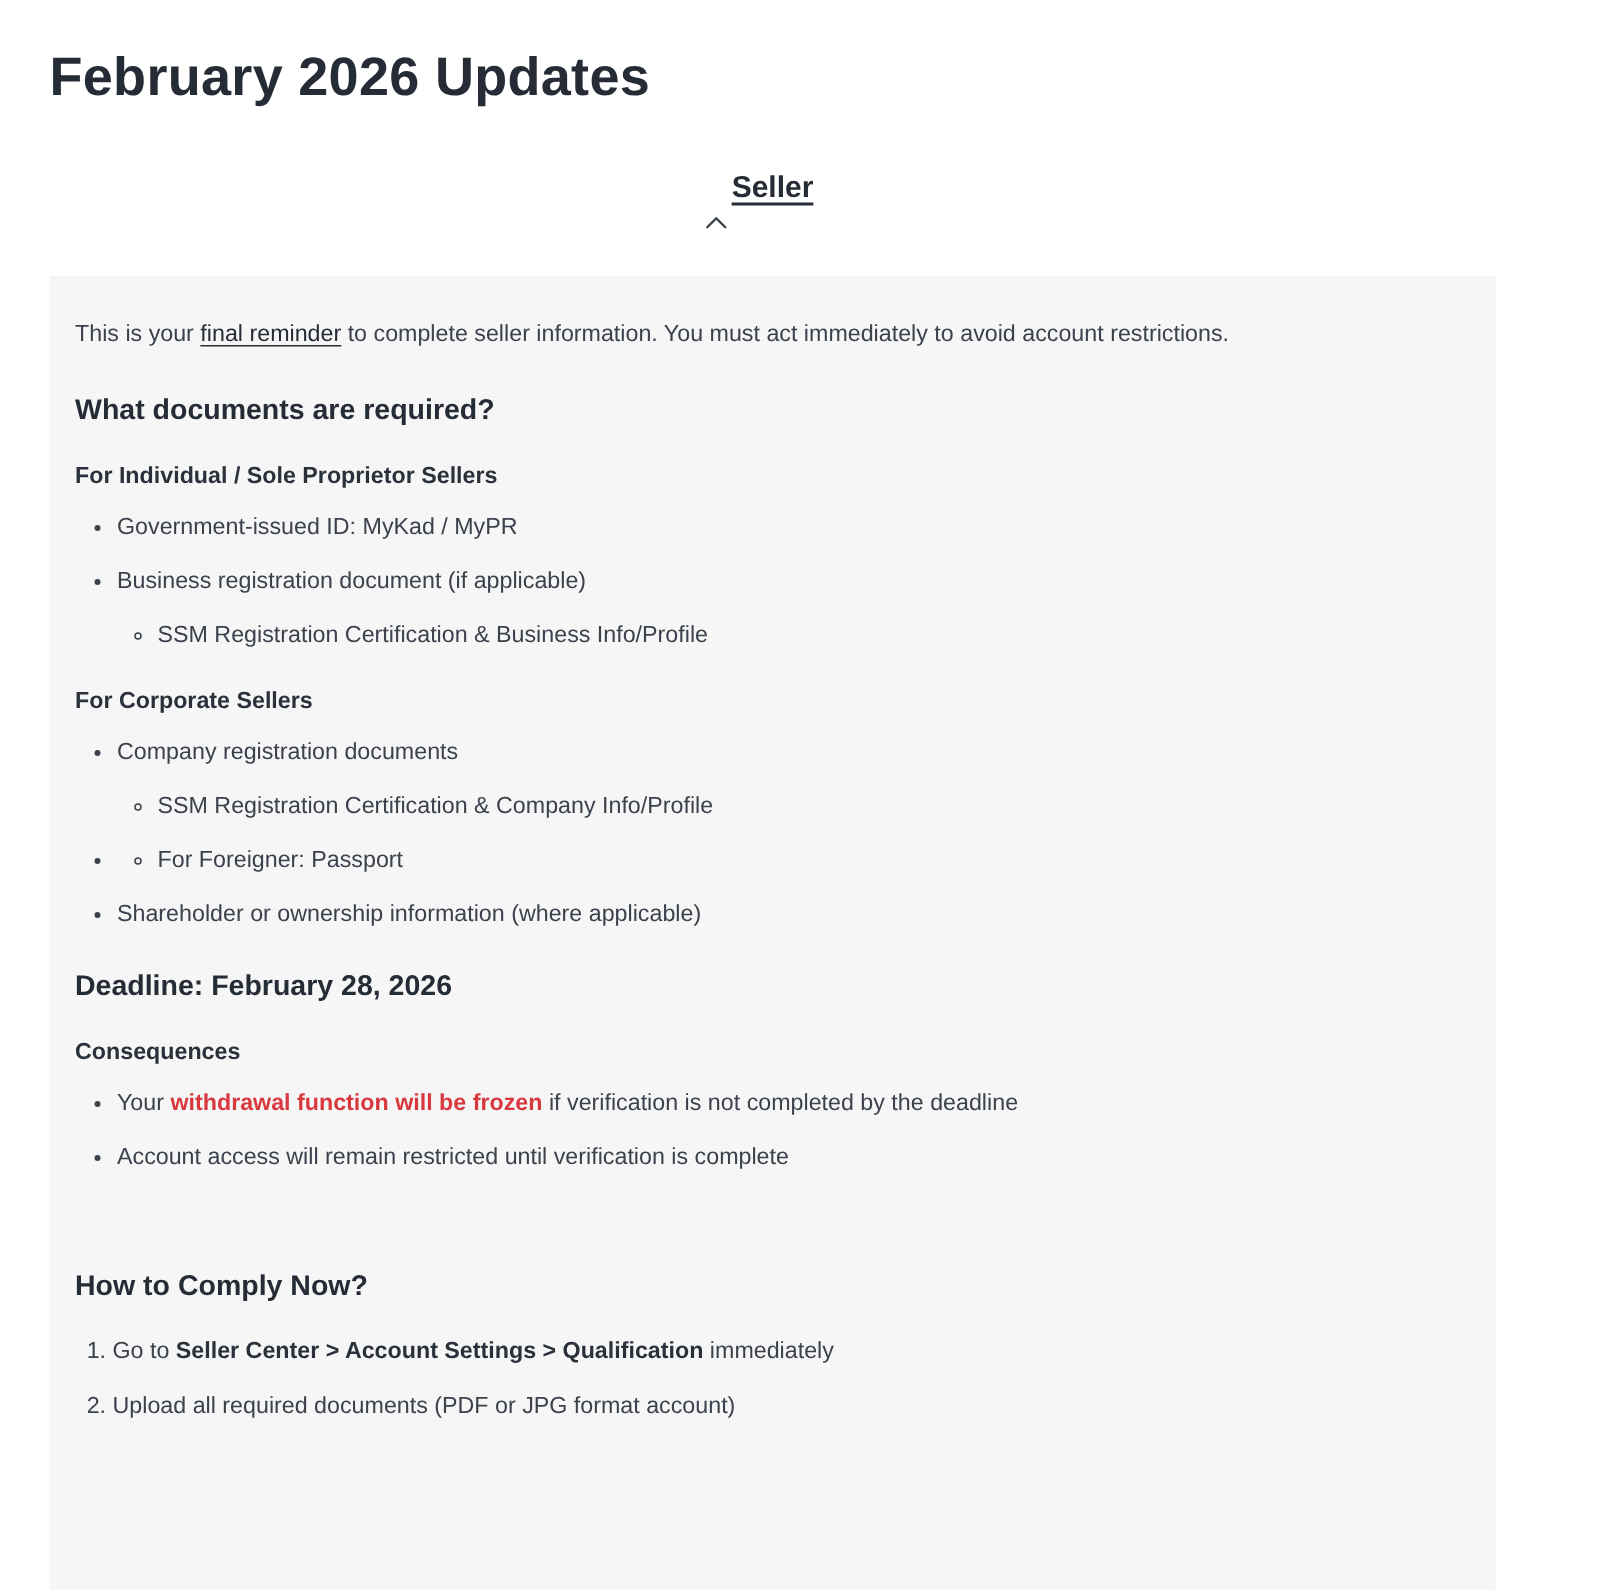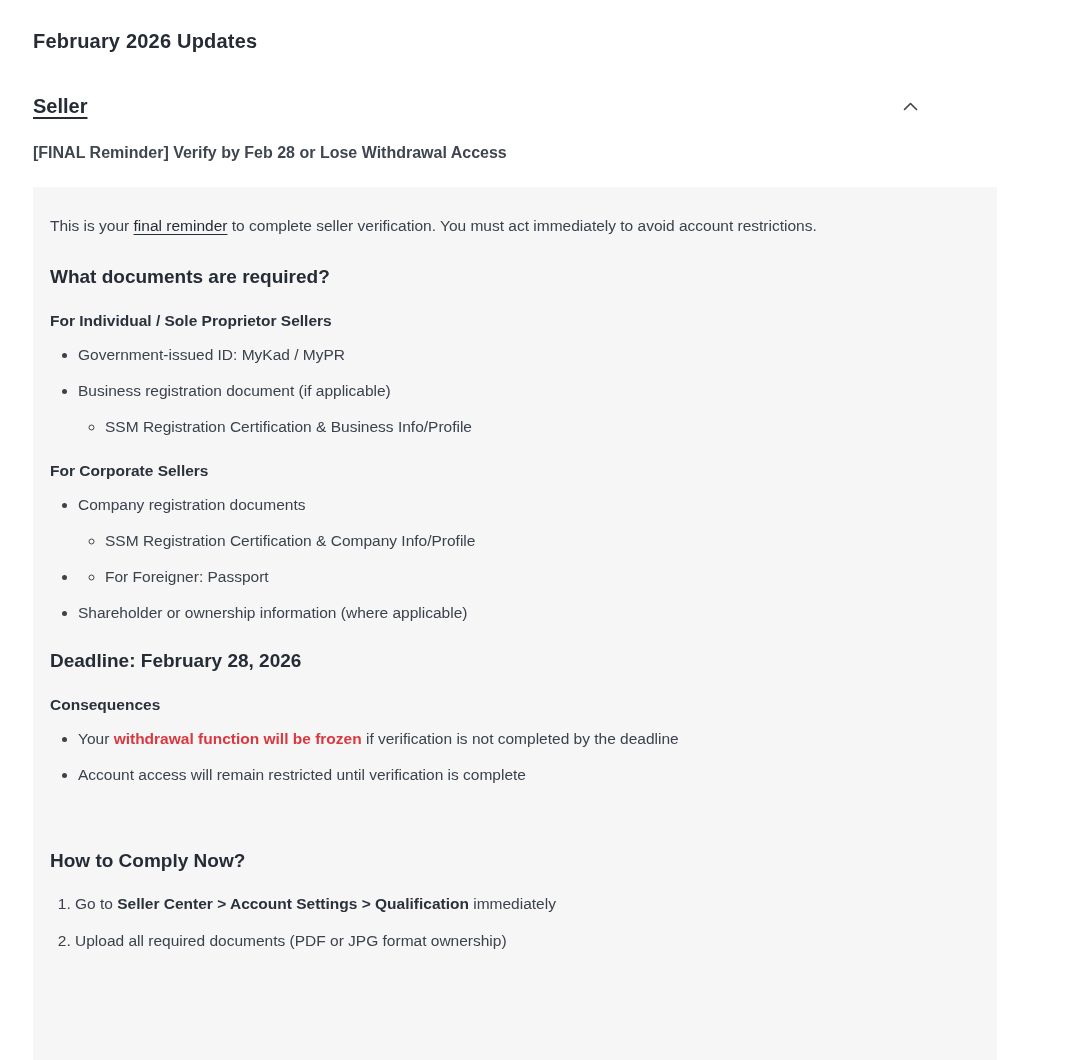--- a/index.html
+++ b/index.html
@@ -11,27 +11,27 @@
   *{box-sizing:border-box;}
   html,body{margin:0;padding:0;}
   body{
     width:1080px;height:1060px;overflow:hidden;background:#ffffff;
     font-family:"Liberation Sans","DejaVu Sans",sans-serif;
     color:var(--body-text);
   }
   .page{padding:30px 33px 0 33px;}
   h1.page-title{
     margin:0 0 0 0;
-    font-size:20px;font-weight:700;color:var(--heading-text);
+    font-size:36px;font-weight:700;color:var(--heading-text);
     letter-spacing:.2px;
   }
   .section-header{
     margin-top:42px;
     width:964px;
-    display:flex;align-items:center;justify-content:space-between;
+    display:flex;align-items:center;justify-content:space-between;flex-direction:column;
   }
   h2.section-title{
     margin:0;font-size:20px;font-weight:700;color:var(--heading-text);
     text-decoration:underline;text-underline-offset:4px;text-decoration-thickness:2px;
     cursor:pointer;
   }
   .chevron-btn{
     width:22px;height:22px;display:flex;align-items:center;justify-content:center;
     cursor:pointer;margin-right:76px;
   }
@@ -80,25 +80,24 @@
     <h2 class="section-title">Seller</h2>
     <span class="chevron-btn">
       <span style="display:flex;">
         <svg width="15" height="9" viewBox="0 0 15 9">
           <path d="M1.5 7.5 L7.5 1.5 L13.5 7.5" fill="none" stroke="#3b424c" stroke-width="1.6" stroke-linecap="round" stroke-linejoin="round"></path>
         </svg>
       </span>
     </span>
   </div>
 
-  <h3 class="subtitle">[FINAL Reminder] Verify by Feb 28 or Lose Withdrawal Access</h3>
 
   <div class="notice-box">
 
-    <p class="intro"><span>This is your </span><span class="em-underline">final reminder</span><span> to complete seller verification. You must act immediately to avoid account restrictions.</span></p>
+    <p class="intro"><span>This is your </span><span class="em-underline">final reminder</span><span> to complete seller information. You must act immediately to avoid account restrictions.</span></p>
 
     <h4 class="center-heading">What documents are required?</h4>
 
     <p class="bold-label">For Individual / Sole Proprietor Sellers</p>
     <ul>
       <li>
         <span>Government-issued ID: MyKad / MyPR</span>
       </li>
       <li>
         <span>Business registration document (if applicable)</span>
@@ -140,19 +139,19 @@
       <li>
         <span>Account access will remain restricted until verification is complete</span>
       </li>
     </ul>
 
     <h4 class="center-heading big-gap">How to Comply Now?</h4>
 
     <ol>
       <li><span>Go to </span><span class="strong">Seller Center &gt; Account Settings &gt; Qualification</span><span> immediately</span></li>
       <li>
-        <span>Upload all required documents (PDF or JPG format ownership)</span>
+        <span>Upload all required documents (PDF or JPG format account)</span>
       </li>
     </ol>
 
 
   </div>
 </div>
 
 </body></html>

